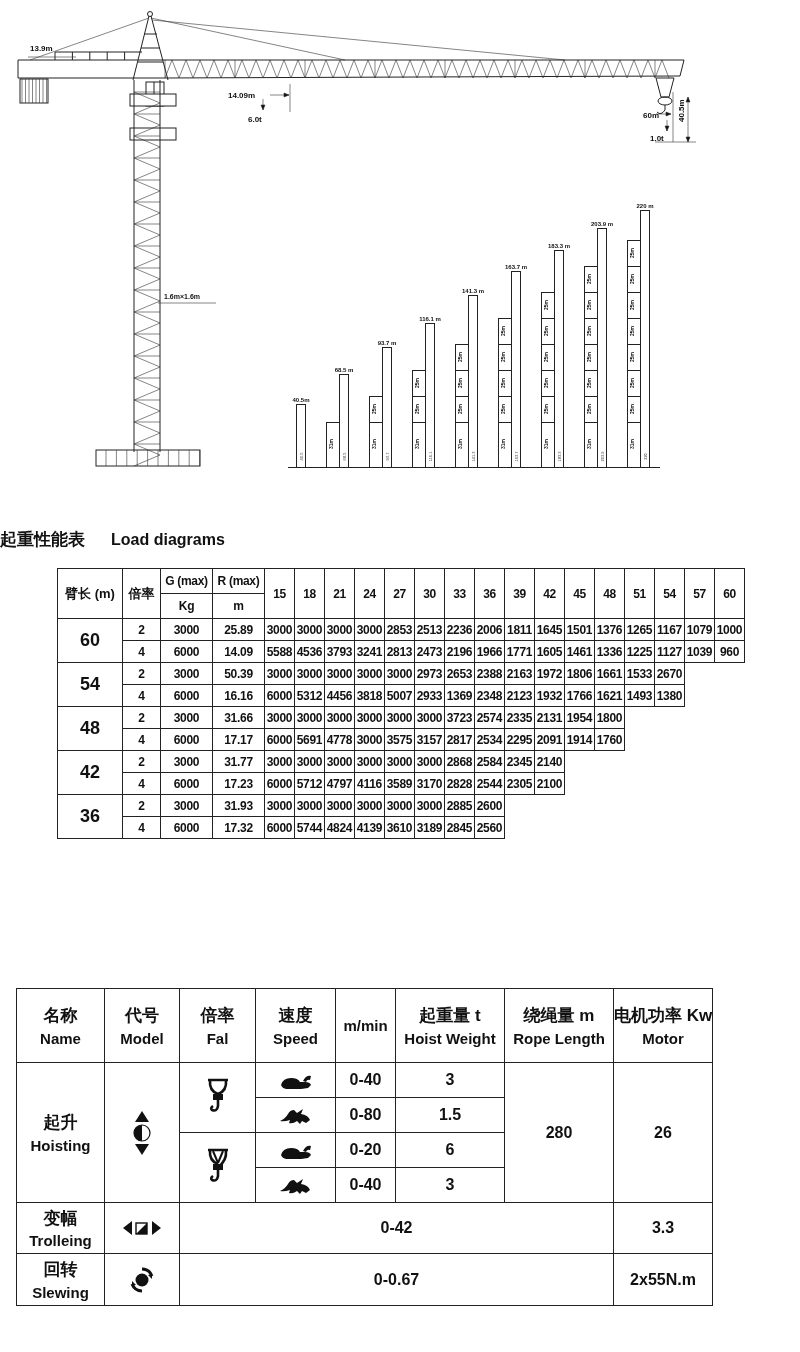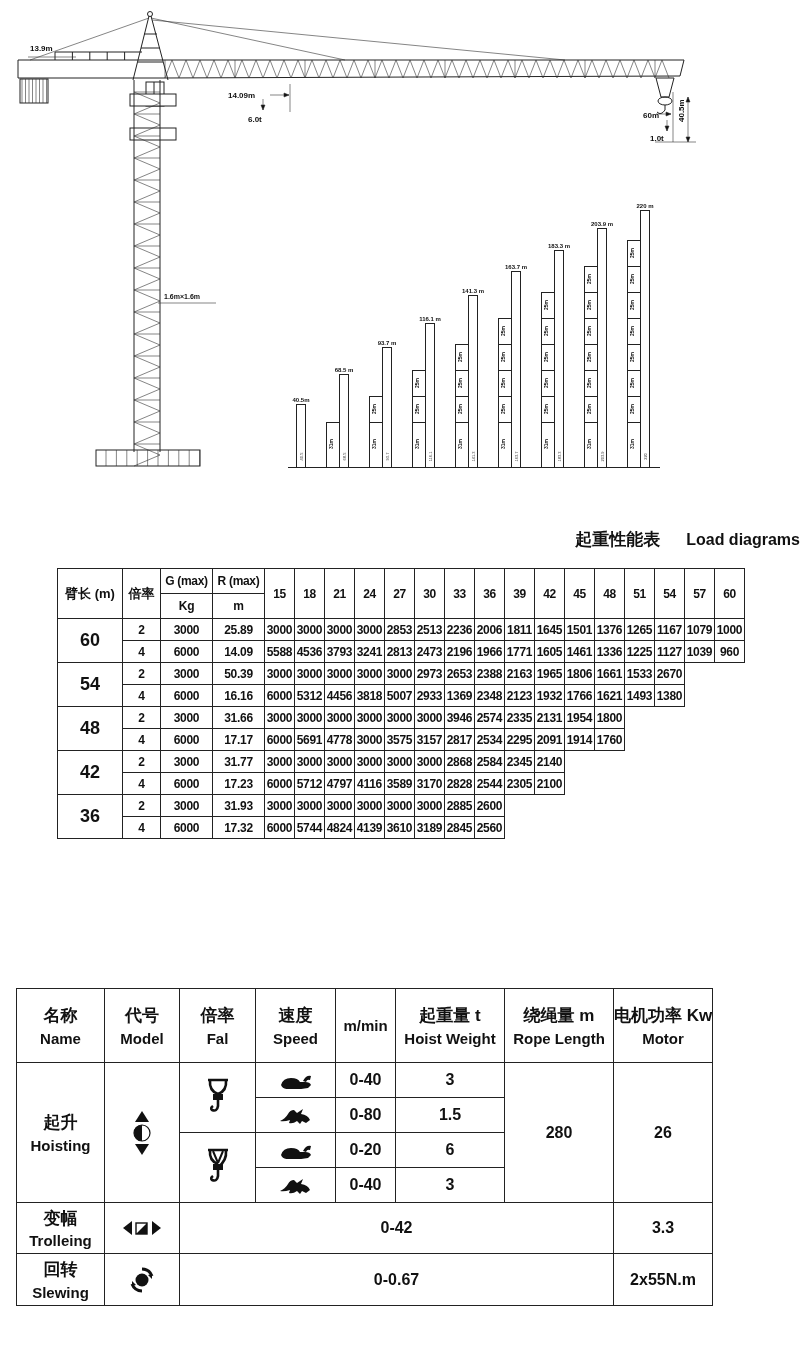--- a/index.html
+++ b/index.html
@@ -19,21 +19,21 @@
   .hbar{position:absolute;bottom:0;width:10px;border:1px solid #222;background:#fff;box-sizing:border-box;}
   .bar-top-label{position:absolute;bottom:100%;left:50%;transform:translateX(-50%);
                  font-size:6px;font-weight:bold;white-space:nowrap;padding-bottom:2px;}
   .bar-base-label{position:absolute;bottom:8px;left:50%;transform:translateX(-50%) rotate(-90deg);
                   font-size:4px;color:#333;white-space:nowrap;}
   .bar-seg{position:absolute;left:-14px;width:13px;border-left:1px solid #222;border-top:1px solid #222;box-sizing:border-box;}
   .seg-label{position:absolute;left:-6px;top:50%;margin-top:-4px;width:20px;text-align:center;
              transform:rotate(-90deg);font-size:5px;font-weight:bold;white-space:nowrap;}
 
   
-  .section-title{position:absolute;width:800px;text-align:right;font-size:17px;font-weight:bold;}
+  .section-title{position:absolute;width:800px;text-align:left;font-size:17px;font-weight:bold;}
   .section-title .en{font-weight:bold;margin-left:26px;font-size:16px;}
 
   
   #load-table{position:absolute;left:57px;top:568px;border-collapse:collapse;table-layout:fixed;padding-left:48px;}
   #load-table th,#load-table td{border:1px solid #222;padding:0;text-align:center;vertical-align:middle;
        font-size:12px;font-weight:bold;letter-spacing:-.3px;white-space:nowrap;overflow:hidden;}
   #load-table thead tr{height:25px;}
   #load-table tbody tr{height:22px;}
   #load-table .arm{font-size:18px;letter-spacing:0;}
   #load-table .hdr-cn{font-size:13px;letter-spacing:0;}
@@ -555,21 +555,21 @@
           <td>50.39</td>
           <td>3000</td>
           <td>3000</td>
           <td>3000</td>
           <td>3000</td>
           <td>3000</td>
           <td>2973</td>
           <td>2653</td>
           <td>2388</td>
           <td>2163</td>
-          <td>1965</td>
+          <td>1972</td>
           <td>1806</td>
           <td>1661</td>
           <td>1533</td>
           <td>2670</td>
         </tr>
         <tr>
           <td>4</td>
           <td>6000</td>
           <td>16.16</td>
           <td>6000</td>
@@ -591,21 +591,21 @@
           <td rowspan="2" class="arm">48</td>
           <td>2</td>
           <td>3000</td>
           <td>31.66</td>
           <td>3000</td>
           <td>3000</td>
           <td>3000</td>
           <td>3000</td>
           <td>3000</td>
           <td>3000</td>
-          <td>3946</td>
+          <td>3723</td>
           <td>2574</td>
           <td>2335</td>
           <td>2131</td>
           <td>1954</td>
           <td>1800</td>
         </tr>
         <tr>
           <td>4</td>
           <td>6000</td>
           <td>17.17</td>

